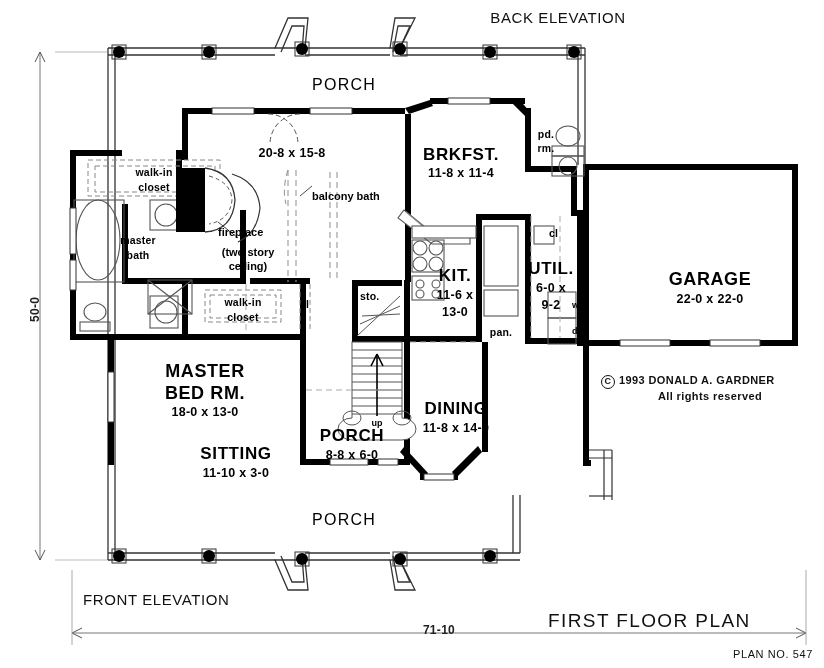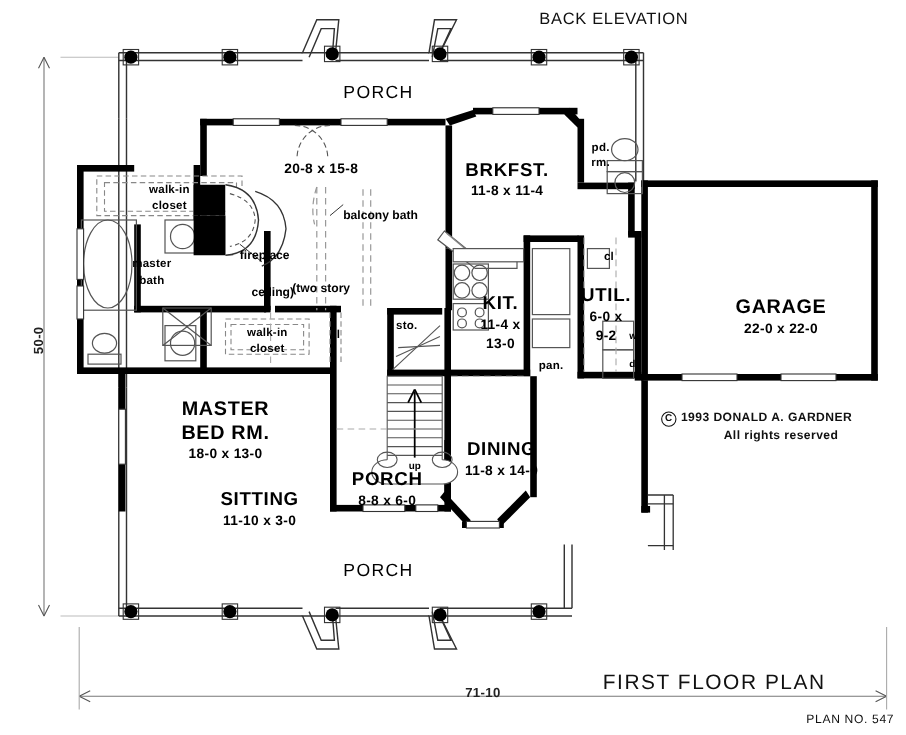--- a/index.html
+++ b/index.html
@@ -411,34 +411,34 @@
   <div class="txt small-lbl ctr" style="left:546px; top:128px;">pd.</div>
   <div class="txt small-lbl ctr" style="left:546px; top:142px;">rm.</div>
 
   <div class="txt small-lbl ctr" style="left:154px; top:166px;">walk-in</div>
   <div class="txt small-lbl ctr" style="left:154px; top:181px;">closet</div>
 
   <div class="txt small-lbl ctr" style="left:138px; top:234px;">master</div>
   <div class="txt small-lbl ctr" style="left:138px; top:249px;">bath</div>
 
   <div class="txt note" style="left:218px; top:226px;">fireplace</div>
-  <div class="txt note ctr" style="left:248px; top:256px;margin-left:44px;">(two story</div>
+  <div class="txt note ctr" style="left:248px; top:246px;">(two story</div>
   <div class="txt note ctr" style="left:248px; top:260px;">ceiling)</div>
 
   <div class="txt note" style="left:312px; top:190px;">balcony bath</div>
 
   <div class="txt small-lbl ctr" style="left:243px; top:296px;">walk-in</div>
   <div class="txt small-lbl ctr" style="left:243px; top:311px;">closet</div>
 
   <div class="txt small-lbl" style="left:300px; top:298px;">cl</div>
 
   <div class="txt small-lbl" style="left:360px; top:290px;">sto.</div>
 
   <div class="txt room-name ctr" style="left:455px; top:266px;">KIT.</div>
-  <div class="txt room-dim ctr" style="left:455px; top:288px;">11-4 x</div>
+  <div class="txt room-dim ctr" style="left:455px; top:288px;">11-6 x</div>
   <div class="txt room-dim ctr" style="left:455px; top:305px;">13-0</div>
 
   <div class="txt small-lbl ctr" style="left:501px; top:326px;">pan.</div>
 
   <div class="txt small-lbl" style="left:549px; top:227px;">cl</div>
 
   <div class="txt room-name ctr" style="left:551px; top:259px;">UTIL.</div>
   <div class="txt room-dim ctr" style="left:551px; top:281px;">6-0 x</div>
   <div class="txt room-dim ctr" style="left:551px; top:298px;">9-2</div>
 
@@ -461,20 +461,21 @@
   <div class="txt room-name ctr" style="left:352px; top:426px;">PORCH</div>
   <div class="txt room-dim ctr" style="left:352px; top:448px;">8-8 x 6-0</div>
 
   <div class="txt tiny-lbl ctr" style="left:377px; top:418px;">up</div>
 
   <div class="txt room-name ctr" style="left:456px; top:399px;">DINING</div>
   <div class="txt room-dim ctr" style="left:456px; top:421px;">11-8 x 14-0</div>
 
   <div class="txt porch-lbl ctr" style="left:344px; top:511px;">PORCH</div>
 
+  <div class="txt elev" style="left:83px; top:591px;">FRONT ELEVATION</div>
 
   <div class="txt title-main" style="left:548px; top:610px;">FIRST FLOOR PLAN</div>
 
   <div class="txt plan-no" style="left:733px; top:648px;">PLAN NO. 547</div>
 
   <div class="txt dim-lbl ctr" style="left:439px; top:623px;">71-10</div>
 
   <div class="txt vert-dim" style="left:28px; top:322px;">50-0</div>
 
 </div>

